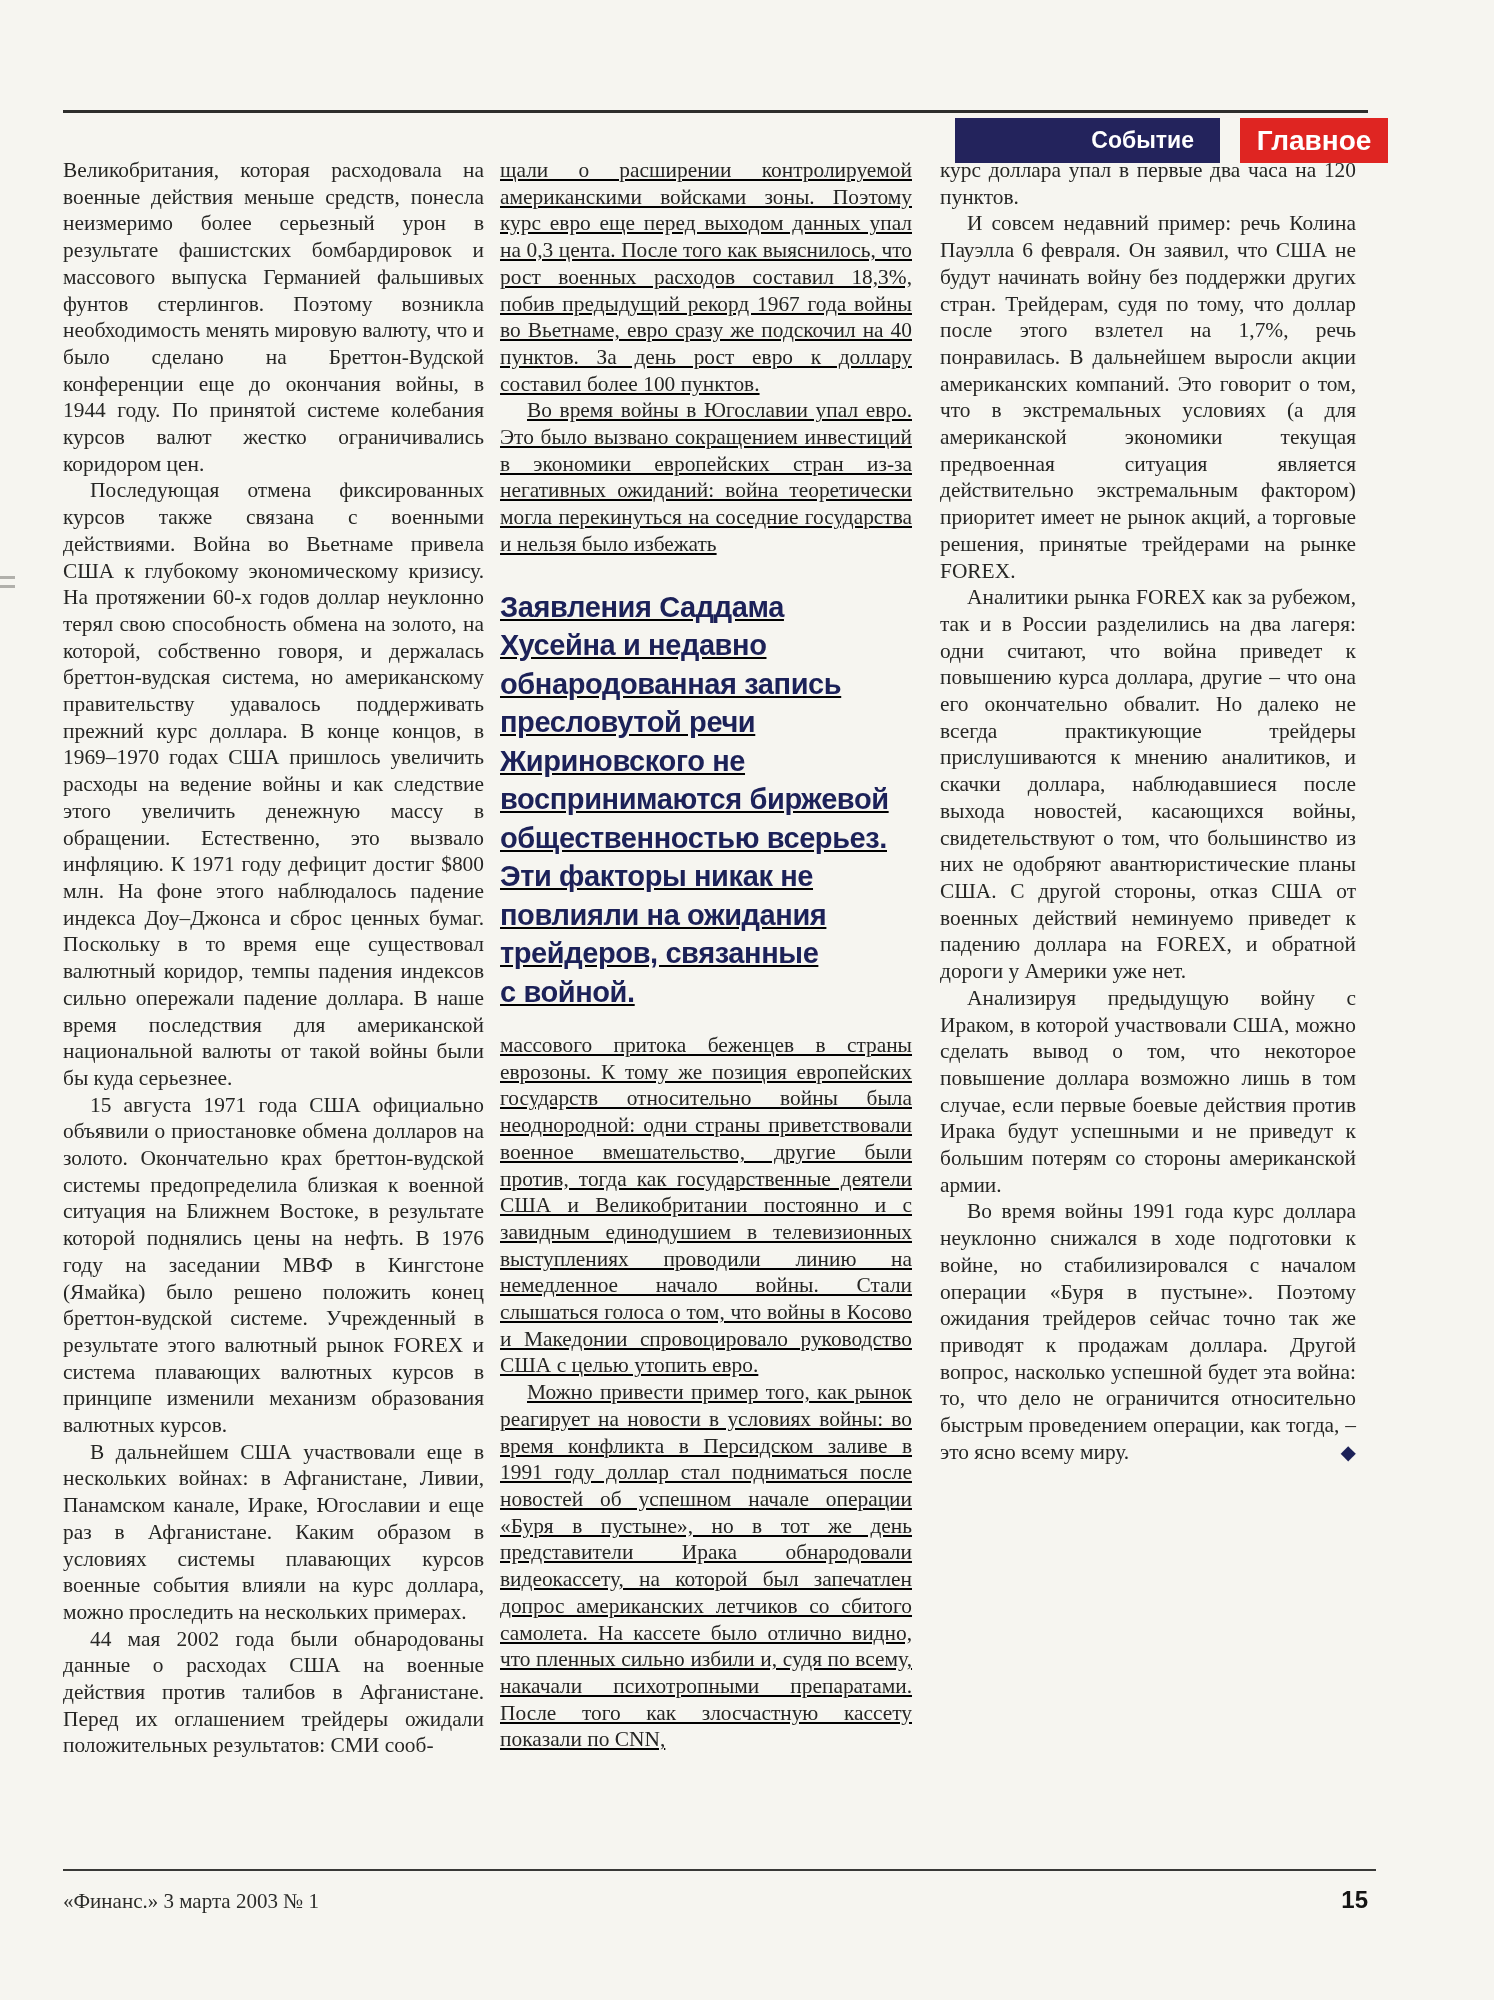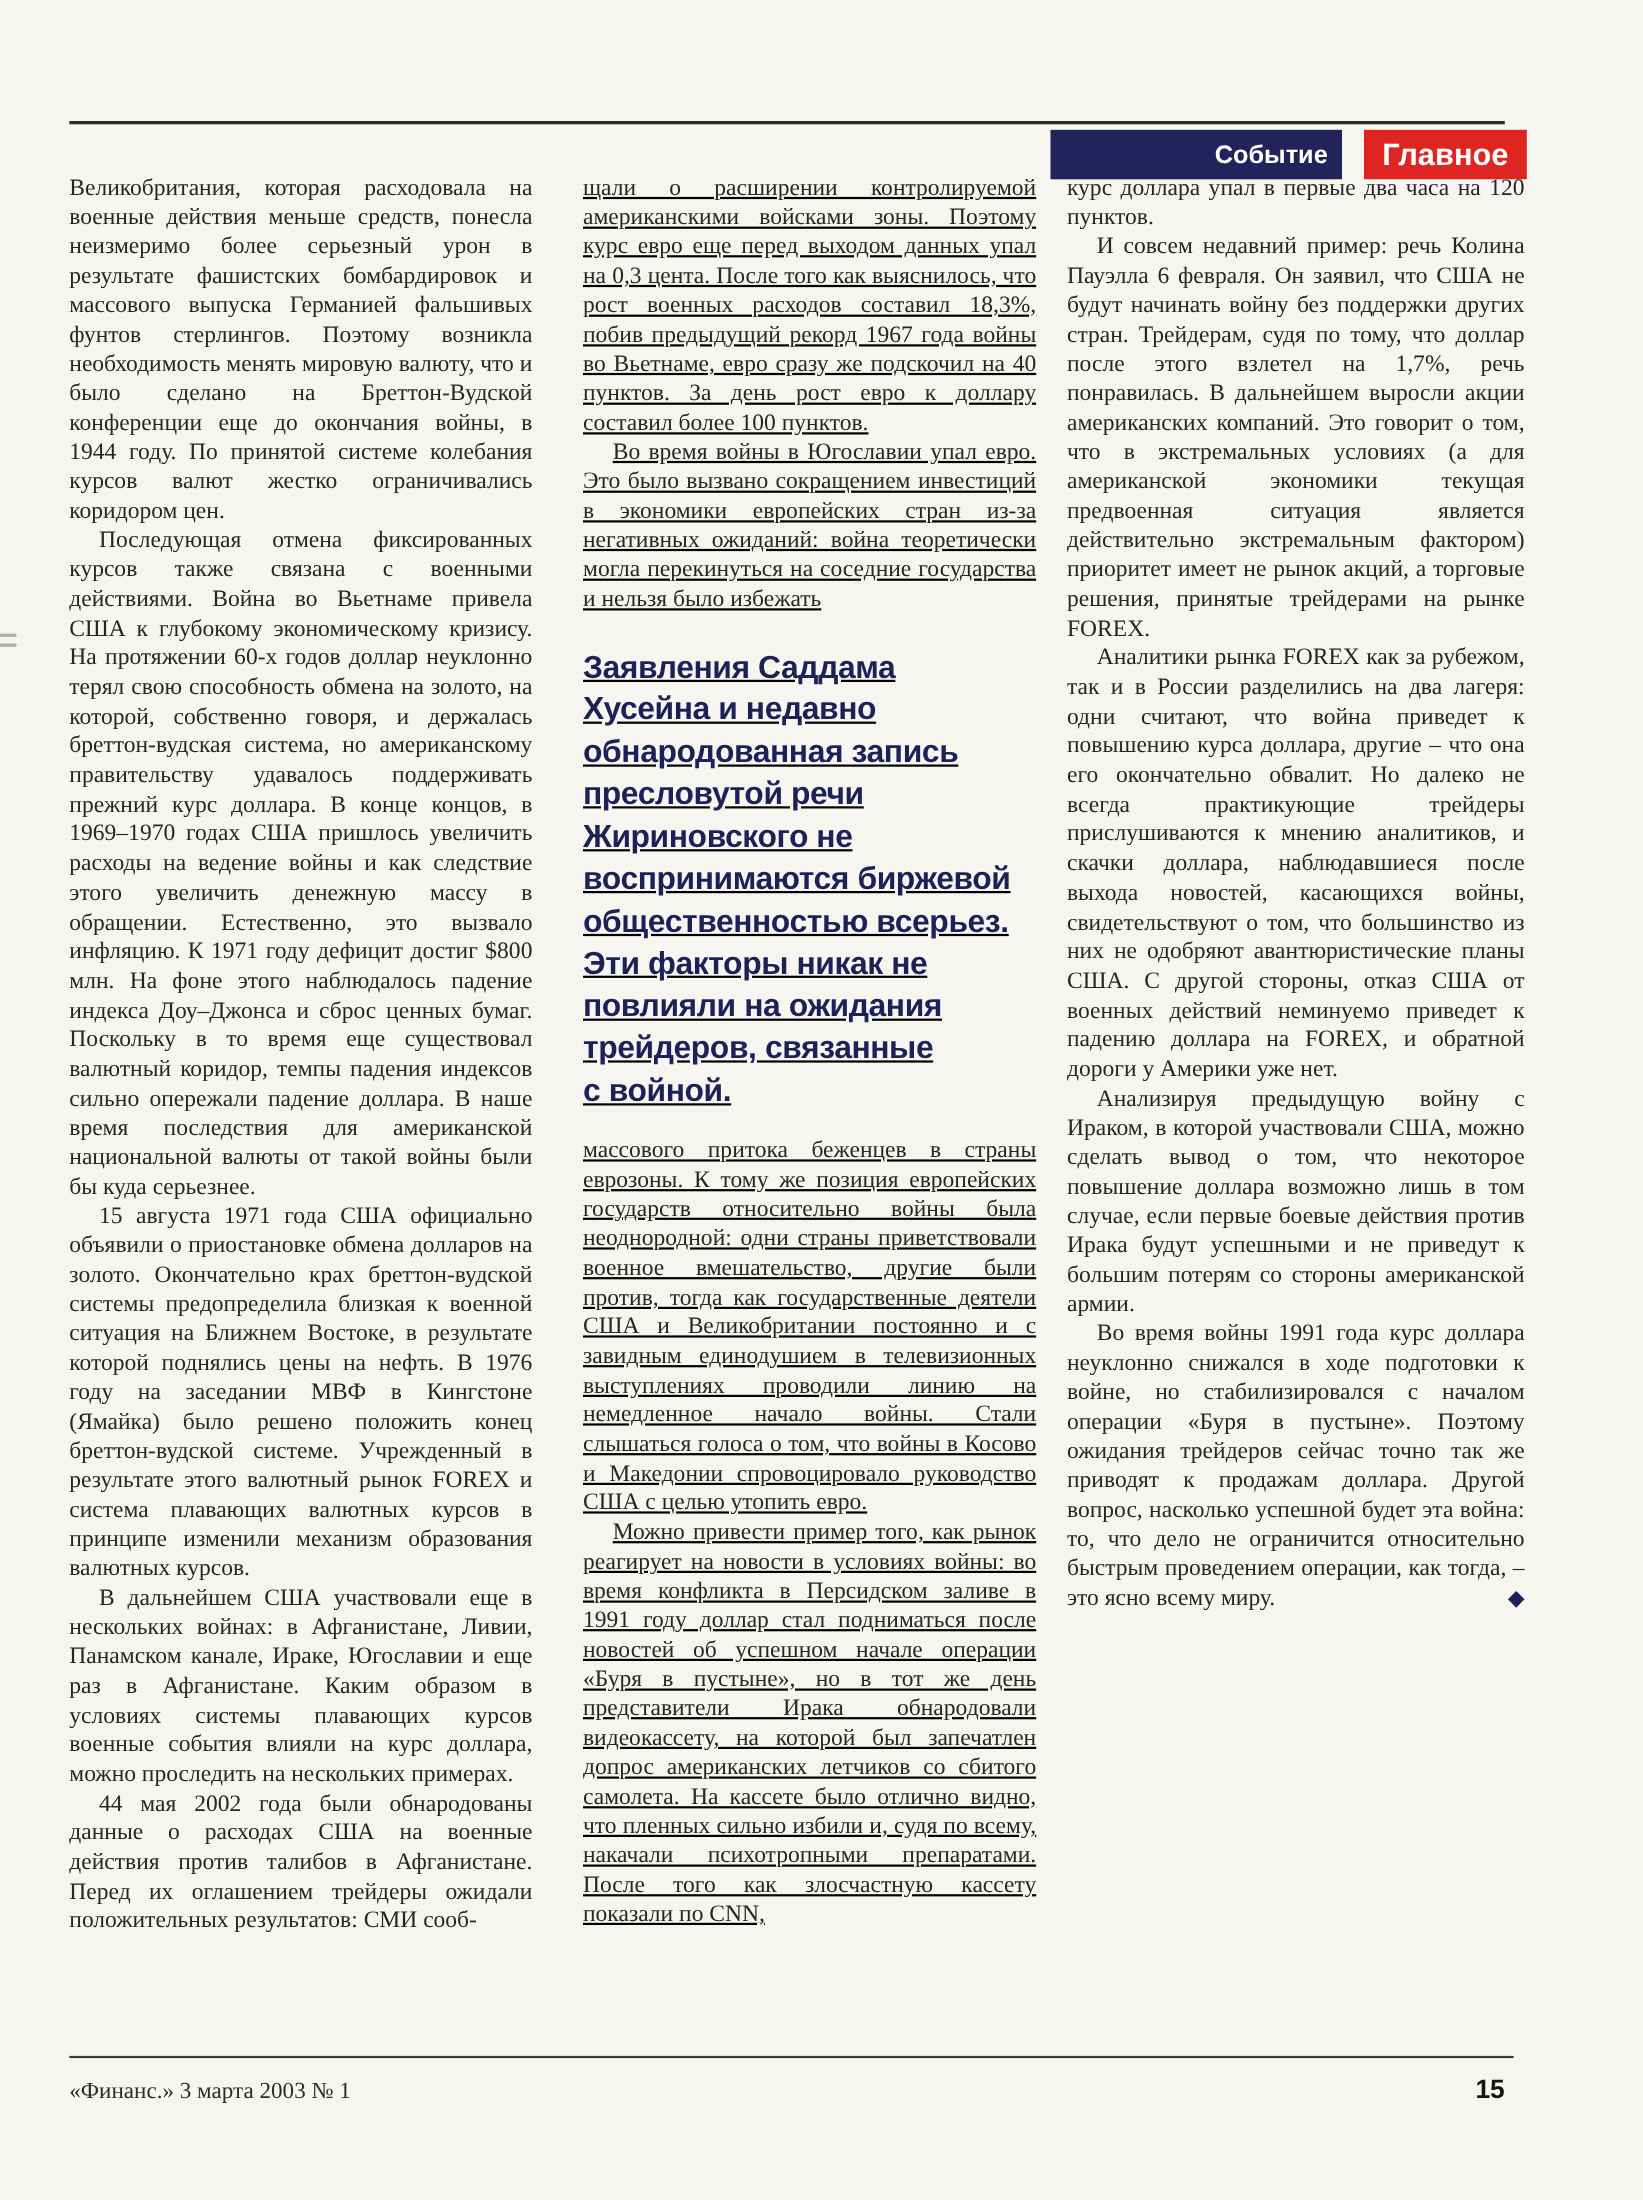--- a/index.html
+++ b/index.html
@@ -6,28 +6,28 @@
   .page {
     position:relative; width:1494px; height:2000px;
     background:#f6f5f0; overflow:hidden;
     font-family:"Liberation Serif", serif;
   }
   
   .rule-top { position:absolute; left:63px; top:110px; width:1305px; height:3px; background:#2e2e2c; }
   .tagbar { position:absolute; top:118px; left:955px; display:flex; height:45px; }
   .tag { display:flex; align-items:center; color:#fff;
          font-family:"Liberation Sans", sans-serif; font-weight:bold; }
-  .tag-event { width:265px; justify-content:flex-end; padding-right:13px; box-sizing:border-box; font-size:23px; }
+  .tag-event { width:265px; justify-content:flex-end; padding-right:26px; box-sizing:border-box; font-size:23px; }
   .tag-main  { width:148px; justify-content:center; font-size:28px; }
   
   .artifact { position:absolute; left:0; width:15px; height:3px; background:#9a9894; opacity:.75; }
   
   .columns { position:absolute; left:63px; top:157px; display:flex; }
   .col { text-align:justify; }
-  .col-1 { width:421px; margin-right:46px; }
+  .col-1 { width:421px; margin-right:16px; }
   .col-2 { width:412px; margin-right:28px;text-decoration:underline; }
   .col-3 { width:416px; }
   .col p { margin:0; font-size:21.4px; line-height:26.7px; color:#262624;
            text-align:justify; text-justify:inter-word; }
   .col p.indent { text-indent:27px; }
   .pullquote {
     font-family:"Liberation Sans", sans-serif; font-weight:bold;
     font-size:29px; line-height:38.5px; letter-spacing:-0.4px;
     white-space:pre-line; text-align:left;
     margin:30px 0 21px 0;

